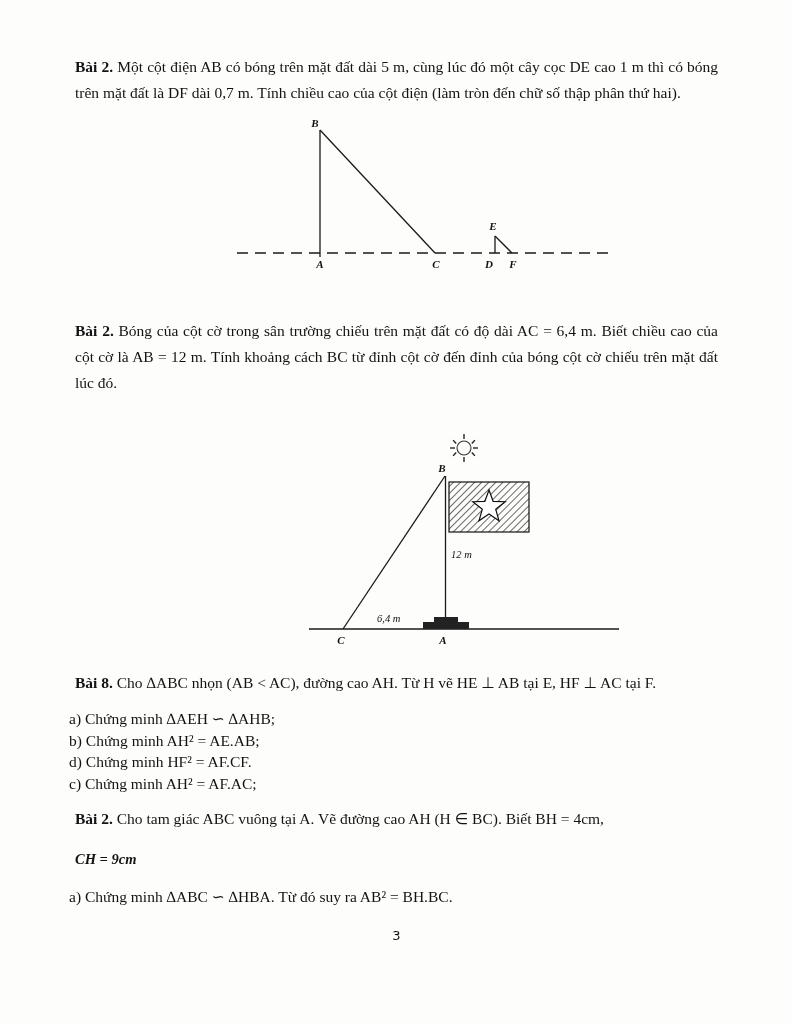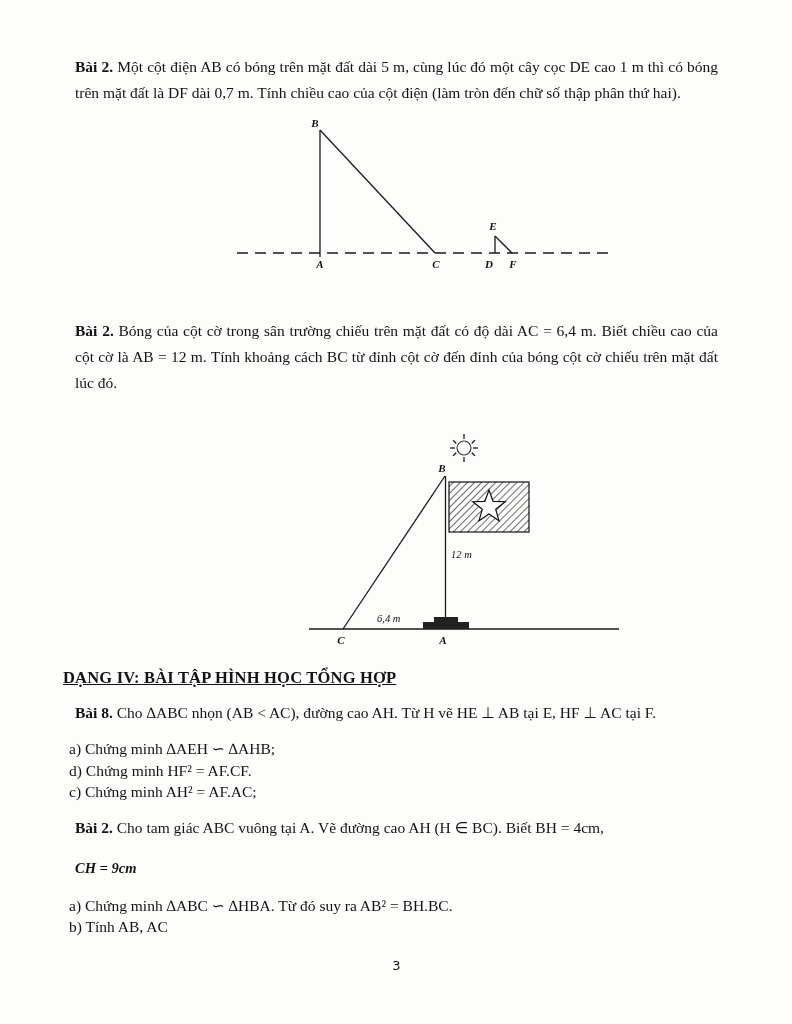--- a/index.html
+++ b/index.html
@@ -116,31 +116,30 @@
       <rect x="116" y="192" width="46" height="7" fill="#222"></rect>
 
       <text x="135" y="42" text-anchor="middle">B</text>
       <text class="meas" x="144" y="128">12 m</text>
       <text class="meas" x="70" y="192">6,4 m</text>
       <text x="34" y="214" text-anchor="middle">C</text>
       <text x="136" y="214" text-anchor="middle">A</text>
     </svg>
   </div>
 
-  <h2 class="section-heading">DẠNG IV: BÀI TẬP HÌNH HỌC TỔNG HỢP</h2>
 
   <p class="para"><b class="lead">Bài 8.</b><span> Cho ∆ABC nhọn (AB &lt; AC), đường cao AH. Từ H vẽ HE ⊥ AB tại E, HF ⊥ AC tại F.</span></p>
   <div class="items">
     <div class="item">a) Chứng minh ∆AEH ∽ ∆AHB;</div>
+    <div class="item">b) Chứng minh AH² = AE.AB;</div>
     <div class="item">d) Chứng minh HF² = AF.CF.</div>
     <div class="item">c) Chứng minh AH² = AF.AC;</div>
   </div>
 
   <p class="para"><b class="lead">Bài 2.</b><span> Cho tam giác ABC vuông tại A. Vẽ đường cao AH (H ∈ BC). Biết BH = 4cm,</span></p>
   <p class="para line2">CH = 9cm</p>
   <div class="items">
     <div class="item">a) Chứng minh ∆ABC ∽ ∆HBA. Từ đó suy ra AB² =  BH.BC.</div>
-    <div class="item">b) Tính AB, AC</div>
   </div>
 
   <div class="page-number">3</div>
 
 </div>
 
 </body></html>

